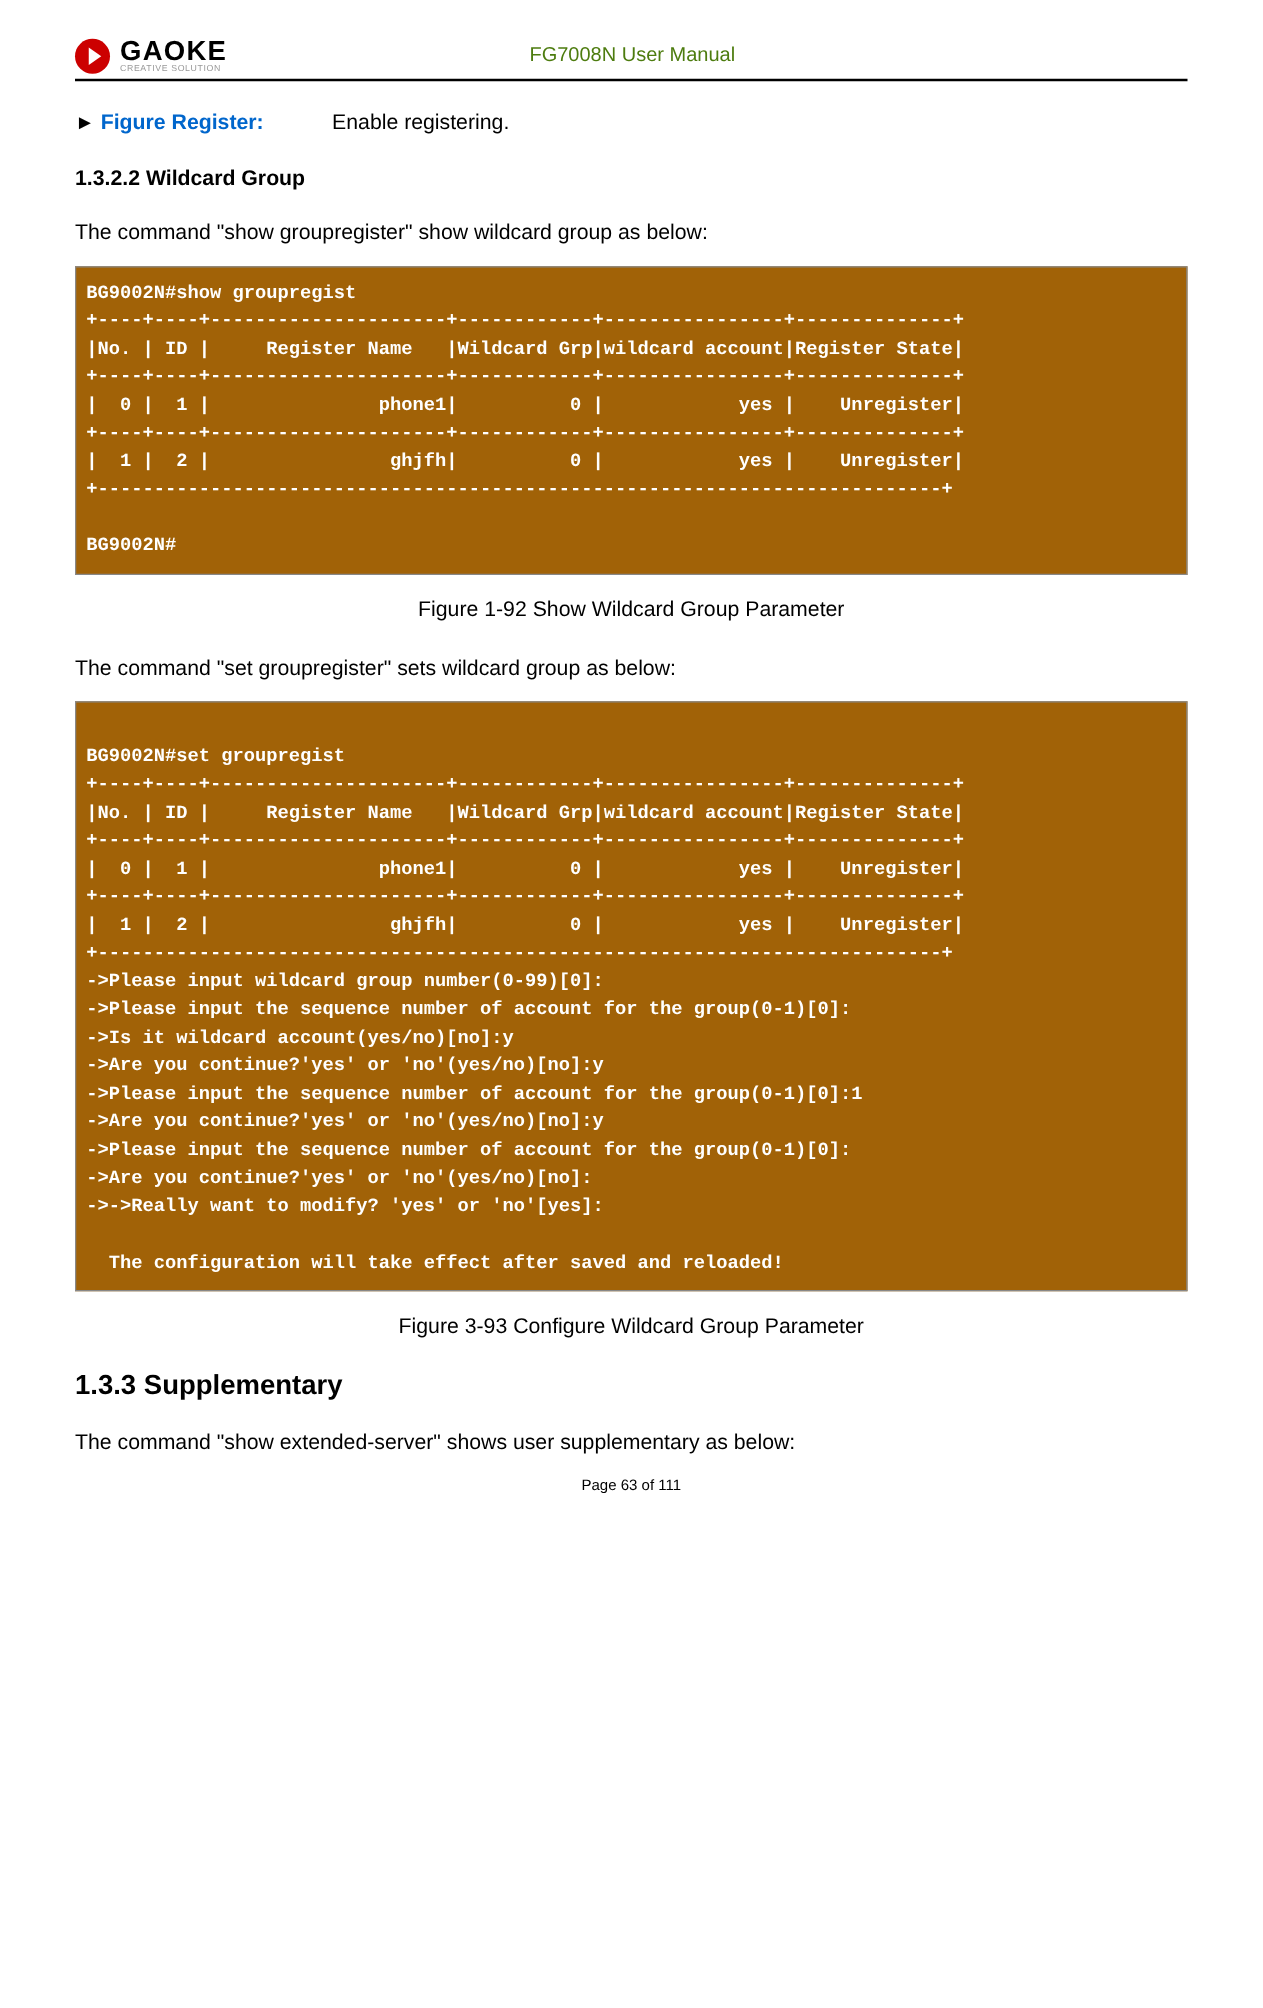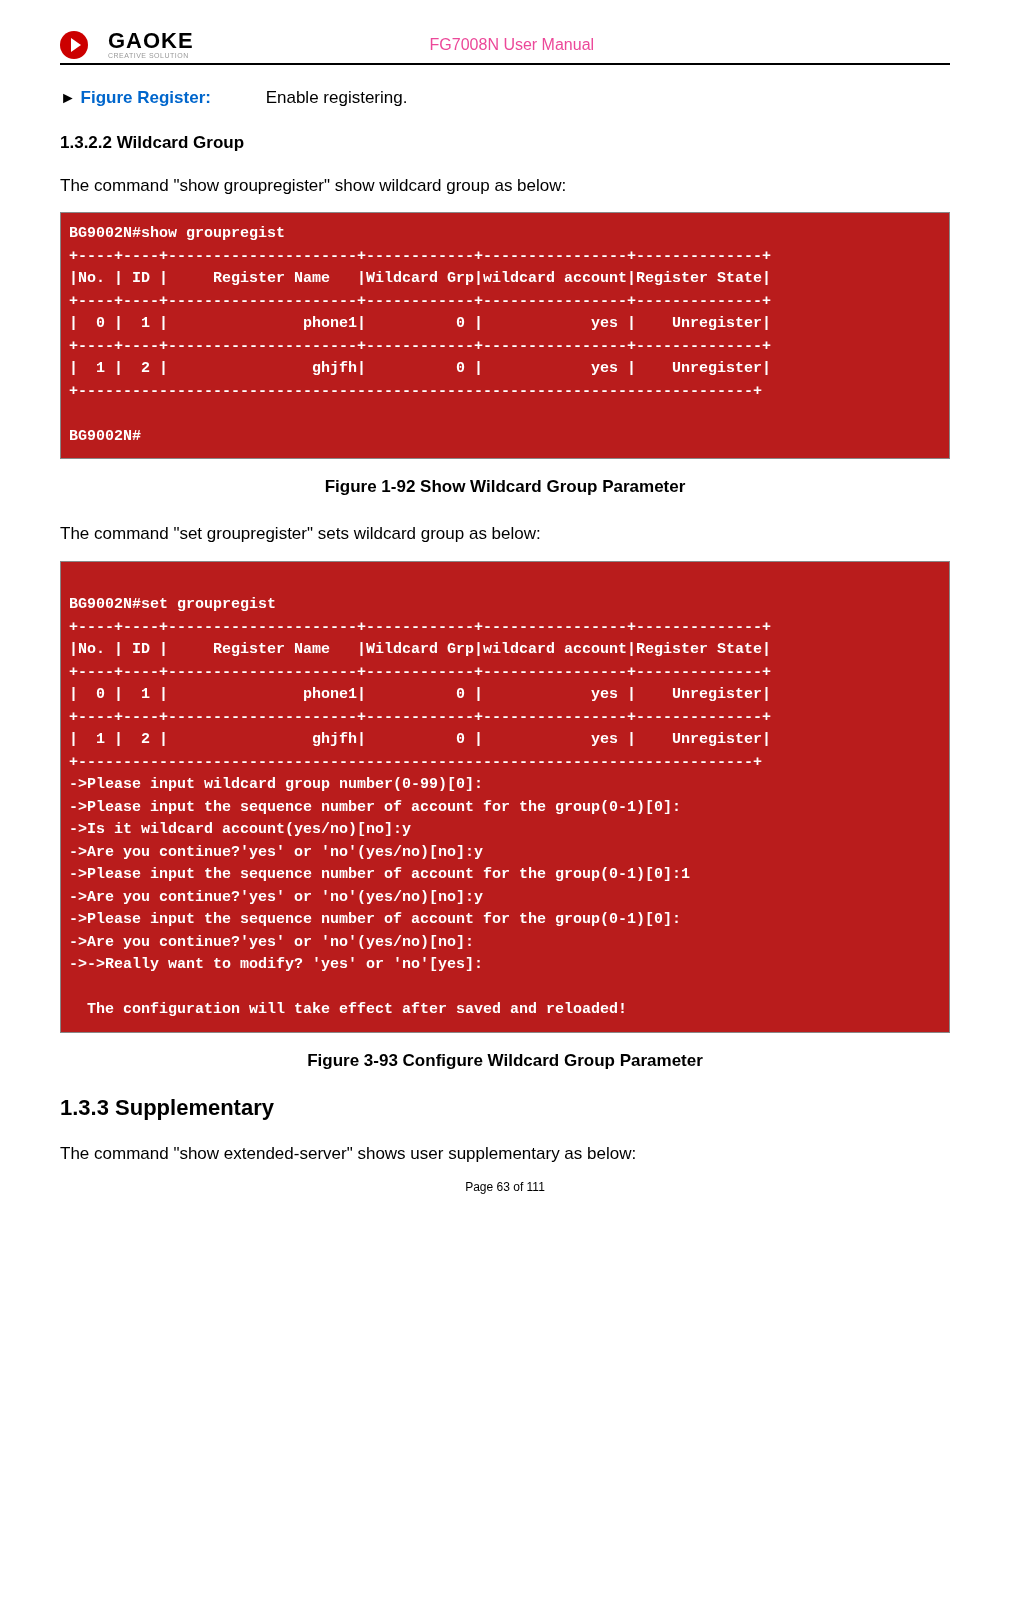--- a/index.html
+++ b/index.html
@@ -20,21 +20,21 @@
     .header {
       display: flex;
       align-items: center;
       border-bottom: 2px solid #000;
       padding-bottom: 4px;
       margin-bottom: 20px;
     }
     .logo {
       display: flex;
       align-items: center;
-      gap: 20px;
+      gap: 8px;
     }
     .logo-icon {
       width: 28px;
       height: 28px;
       background: #c00;
       border-radius: 50%;
       position: relative;
       display: flex;
       align-items: center;
       justify-content: center;
@@ -61,21 +61,21 @@
     }
     .logo-sub {
       font-size: 7px;
       letter-spacing: 0.5px;
       color: #999;
     }
     .header-title {
       flex: 1;
       text-align: center;
       font-size: 16px;
-      color: #ec4899;
+      color: #4d7c0f;
       padding-right: 120px;
     }
     .content-line {
       margin: 8px 0;
       font-size: 17px;
       line-height: 1.5;
     }
     .enable-register-label {
       color: #0066cc;
       font-weight: bold;
@@ -95,36 +95,36 @@
       font-size: 22px;
       font-weight: bold;
       margin: 22px 0 20px 0;
     }
     .body-text {
       font-size: 17px;
       margin: 14px 0;
       line-height: 1.5;
     }
     .terminal {
-      background: #b91c1c;
+      background: #a16207;
       color: #fff;
       font-family: "Courier New", monospace;
       font-size: 15px;
       font-weight: bold;
       padding: 10px 8px;
       margin: 10px 0;
       border: 1px solid #888;
       line-height: 1.5;
       white-space: pre;
       overflow-x: hidden;
     }
     .figure-caption {
       text-align: center;
       font-size: 17px;
-      font-weight: bold;
+      font-weight: normal;
       margin: 18px 0 24px 0;
     }
     .page-footer {
       text-align: center;
       font-size: 12px;
     }
   </style>
 </head>
 <body>
 

